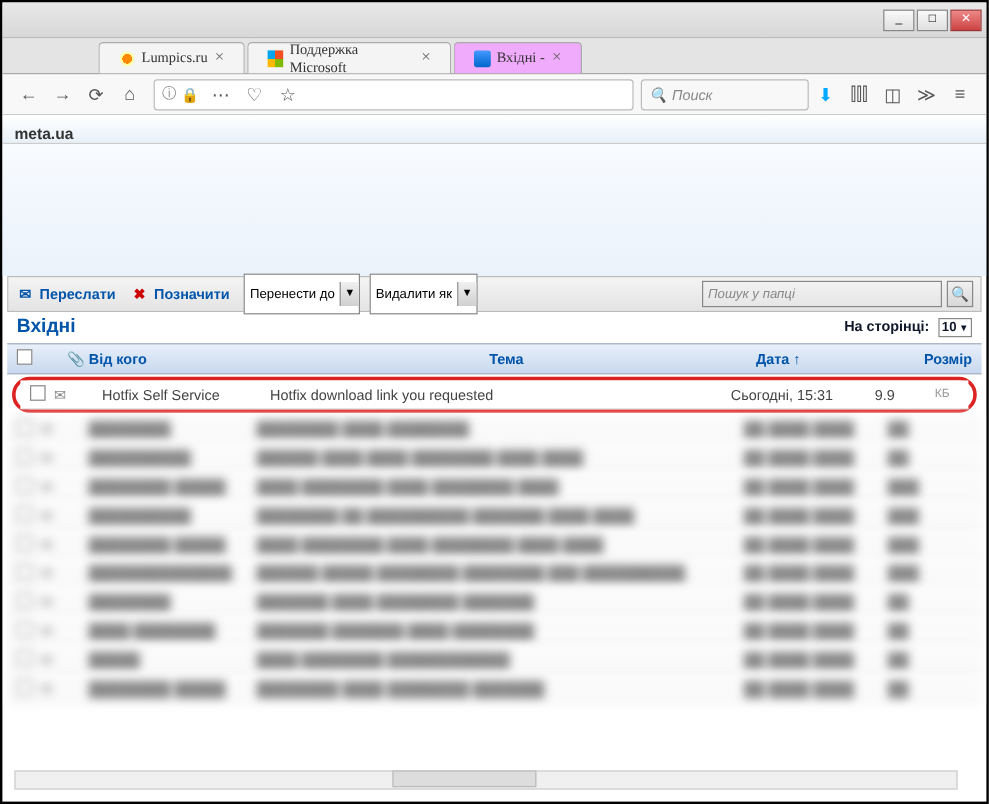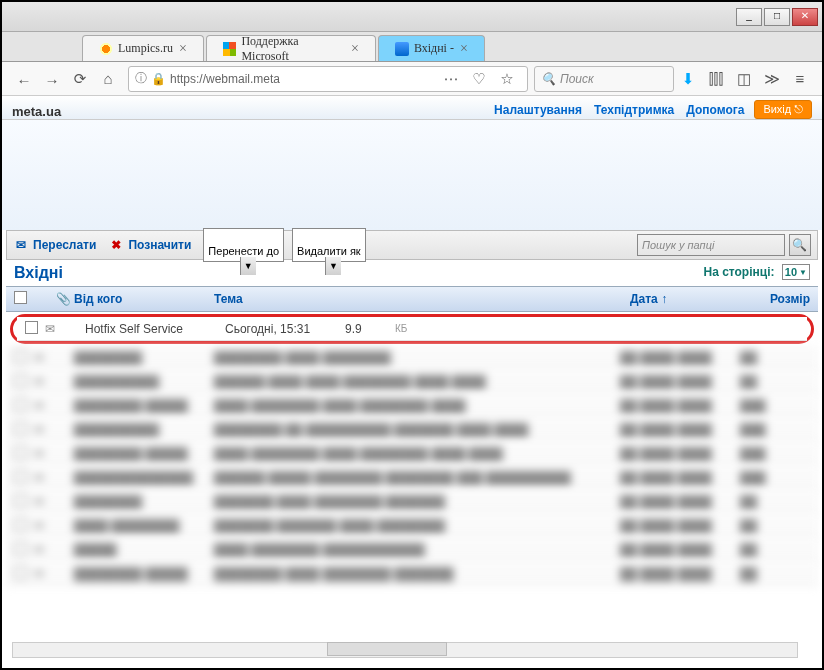--- a/index.html
+++ b/index.html
@@ -2,53 +2,53 @@
 <html><head>
 <meta charset="utf-8">
 <style>
 * { box-sizing: border-box; margin: 0; padding: 0; }
 body { font-family: Arial, sans-serif; font-size: 12px; background: #fff; width: 824px; height: 670px; overflow: hidden; position: relative; border: 2px solid #000; }
 .titlebar { height: 30px; background: linear-gradient(#e8e8e8,#d8d8d8); display: flex; justify-content: flex-end; align-items: center; padding: 0 4px; border-bottom: 1px solid #aaa; }
 .win-btn { width: 26px; height: 18px; margin-left: 2px; border: 1px solid #888; background: linear-gradient(#f8f8f8,#e0e0e0); font-size: 10px; text-align: center; line-height: 14px; cursor: pointer; }
 .win-close { background: linear-gradient(#e88,#c44); color: #fff; border-color: #933; }
 .tabbar { height: 30px; background: #e4e4e4; display: flex; align-items: flex-end; padding-left: 80px; border-bottom: 1px solid #999; }
 .tab { height: 26px; background: #f4f4f4; border: 1px solid #aaa; border-bottom: none; border-radius: 4px 4px 0 0; padding: 0 16px; display: flex; align-items: center; margin-right: 2px; font-size: 12px; color: #333; max-width: 170px; font-family: Liberation Serif, serif; }
-.tab.active { background: #7dd3fc; margin-top: 22px; }
+.tab.active { background: #f0abfc; margin-top: 22px; }
 .tab-icon { width: 14px; height: 14px; margin-right: 5px; display: inline-block; }
 .tab-close { margin-left: 6px; color: #666; font-size: 14px; cursor: pointer; }
 .toolbar { height: 34px; background: #f8f8f8; display: flex; align-items: center; padding: 0 8px; border-bottom: 1px solid #ccc; }
 .tb-btn { width: 24px; height: 24px; display: flex; align-items: center; justify-content: center; color: #555; margin: 0 2px; cursor: pointer; font-size: 15px; }
 .urlbar { flex: 1; height: 26px; border: 1px solid #bbb; border-radius: 3px; background: #fff; display: flex; align-items: center; padding: 0 6px; margin: 0 6px; }
 .lock { color: #2a2; font-size: 12px; margin-right: 4px; }
 .url-text { flex: 1; color: #666; font-size: 12px; overflow: hidden; white-space: nowrap; }
 .searchbar { width: 140px; height: 26px; border: 1px solid #bbb; border-radius: 3px; display: flex; align-items: center; padding: 0 6px; color: #888; font-size: 12px; font-style: italic; }
 .dl-icon { color: #0af; }
 .site-header { height: 24px; background: linear-gradient(#fff,#e8f0f8); display: flex; align-items: flex-end; padding: 0 10px; border-bottom: 1px solid #ccc; }
 .brand { font-weight: bold; font-size: 13px; color: #333; }
 .site-nav { margin-left: auto; display: flex; align-items: center; }
 .nav-link { color: #06c; font-size: 12px; font-weight: bold; margin-left: 12px; cursor: pointer; }
 .exit-btn { background: #f80; color: #fff; padding: 2px 8px; border-radius: 3px; margin-left: 10px; font-size: 11px; border: 1px solid #d70; cursor: pointer; }
 .spacer { height: 110px; background: linear-gradient(#f8fbff,#eaf2fb); }
 .mail-toolbar { height: 30px; background: linear-gradient(#f4f4f4,#e4e4e4); border: 1px solid #bbb; display: flex; align-items: center; padding: 0 6px; margin: 0 4px; }
 .mt-btn { display: flex; align-items: center; color: #05a; font-size: 12px; font-weight: bold; margin-right: 12px; cursor: pointer; }
 .mt-icon { width: 16px; height: 16px; margin-right: 4px; display: inline-flex; align-items: center; justify-content: center; }
-.mt-select { height: 22px; border: 1px solid #888; background: #fff; margin-right: 8px; font-size: 11px; padding: 16px 4px; display: flex; align-items: center; flex-direction: column; }
+.mt-select { height: 22px; border: 1px solid #888; background: #fff; margin-right: 8px; font-size: 11px; padding: 16px 4px; display: flex; align-items: center; }
 .mt-select-arrow { width: 16px; height: 20px; background: linear-gradient(#f0f0f0,#d0d0d0); border-left: 1px solid #888; text-align: center; line-height: 18px; font-size: 9px; margin-left: 4px; margin-right: -4px; }
-.mt-search { margin-left: auto; height: 22px; border: 1px solid #888; width: 148px; padding: 0 4px; font-size: 11px; font-style: italic; color: #888; display: flex; align-items: center; text-align: right; }
+.mt-search { margin-left: auto; height: 22px; border: 1px solid #888; width: 200px; padding: 0 4px; font-size: 11px; font-style: italic; color: #888; display: flex; align-items: center; text-align: right; }
 .mt-search-btn { width: 22px; height: 22px; border: 1px solid #888; background: linear-gradient(#f0f0f0,#d8d8d8); margin-left: 4px; text-align: center; line-height: 20px; cursor: pointer; }
-.folder-title { font-size: 16px; font-weight: bold; color: #05a; padding: 4px 12px; display: flex; align-items: flex-start; }
-.per-page { margin-left: auto; font-size: 12px; font-weight: bold; color: #0f766e; }
+.folder-title { font-size: 16px; font-weight: bold; color: #05a; padding: 4px 12px; display: flex; align-items: center; }
+.per-page { margin-left: auto; font-size: 12px; font-weight: bold; color: #0f172a; }
 .per-page-select { border: 1px solid #888; padding: 1px 2px; margin-left: 4px; font-size: 11px; background: #fff; display: inline-flex; align-items: center; }
 .grid-header { height: 26px; background: linear-gradient(#e8f0fa,#c8d8ee); border-top: 1px solid #9ab; border-bottom: 1px solid #9ab; display: flex; align-items: center; padding: 0 8px; margin: 0 4px; }
 .gh-cell { color: #05a; font-size: 12px; font-weight: bold; cursor: pointer; }
 .gh-check { width: 20px; }
 .gh-icon { width: 22px; }
 .gh-attach { width: 18px; }
 .gh-from { width: 140px; }
-.gh-subj { flex: 1; }
+.gh-subj { flex: 1; text-align: center; }
 .gh-date { width: 120px; }
 .gh-size { width: 60px; text-align: right; }
 .row { height: 24px; display: flex; align-items: center; padding: 0 8px; margin: 0 4px; border-bottom: 1px solid #e4e4e4; font-size: 12px; color: #444; }
 .row.blur { filter: blur(4px); color: #888; background: #fafafa; }
 .row.hl { background: #fff; }
 .highlight-wrap { border: 3px solid #d22; border-radius: 16px; margin: 2px 8px; padding: 0; }
 .r-check { width: 20px; }
 .r-icon { width: 22px; color: #888; }
 .r-attach { width: 18px; }
 .r-from { width: 140px; }
@@ -88,44 +88,37 @@
 </div>
 
 <div class="toolbar">
   <div class="tb-btn">←</div>
   <div class="tb-btn">→</div>
   <div class="tb-btn">⟳</div>
   <div class="tb-btn">⌂</div>
   <div class="urlbar">
     <span style="color:#888;margin-right:4px">ⓘ</span>
     <span class="lock">🔒</span>
-    <span class="url-text">https://webmail.meta</span>
     <span class="tb-btn">⋯</span>
     <span class="tb-btn">♡</span>
     <span class="tb-btn">☆</span>
   </div>
   <div class="searchbar">
     <span style="margin-right:4px">🔍</span>
     <span>Поиск</span>
   </div>
   <div class="tb-btn dl-icon">⬇</div>
   <div class="tb-btn">⫿⫿⫿</div>
   <div class="tb-btn">◫</div>
   <div class="tb-btn">≫</div>
   <div class="tb-btn">≡</div>
 </div>
 
 <div class="site-header">
   <span class="brand">meta.ua</span>
-  <div class="site-nav">
-    <span class="nav-link">Налаштування</span>
-    <span class="nav-link">Техпідтримка</span>
-    <span class="nav-link">Допомога</span>
-    <span class="exit-btn"><span>Вихід</span> ⎋</span>
-  </div>
 </div>
 
 <div class="spacer"></div>
 
 <div class="mail-toolbar">
   <div class="mt-btn">
     <span class="mt-icon">✉</span>
     <span>Переслати</span>
   </div>
   <div class="mt-btn">
@@ -168,20 +161,21 @@
   <div class="gh-cell gh-date"><span>Дата</span> <span>↑</span></div>
   <div class="gh-cell gh-size">Розмір</div>
 </div>
 
 <div class="highlight-wrap">
   <div class="row hl">
     <div class="r-check"><span class="chk"></span></div>
     <div class="r-icon">✉</div>
     <div class="r-attach"></div>
     <div class="r-from">Hotfix Self Service</div>
+    <div class="r-subj">Hotfix download link you requested</div>
     <div class="r-date">Сьогодні, 15:31</div>
     <div class="r-size">9.9</div>
     <div class="r-size-unit">КБ</div>
   </div>
 </div>
 
 <div id="blur-rows">
     <div class="row blur">
       <div class="r-check"><span class="chk"></span></div>
       <div class="r-icon">✉</div>

